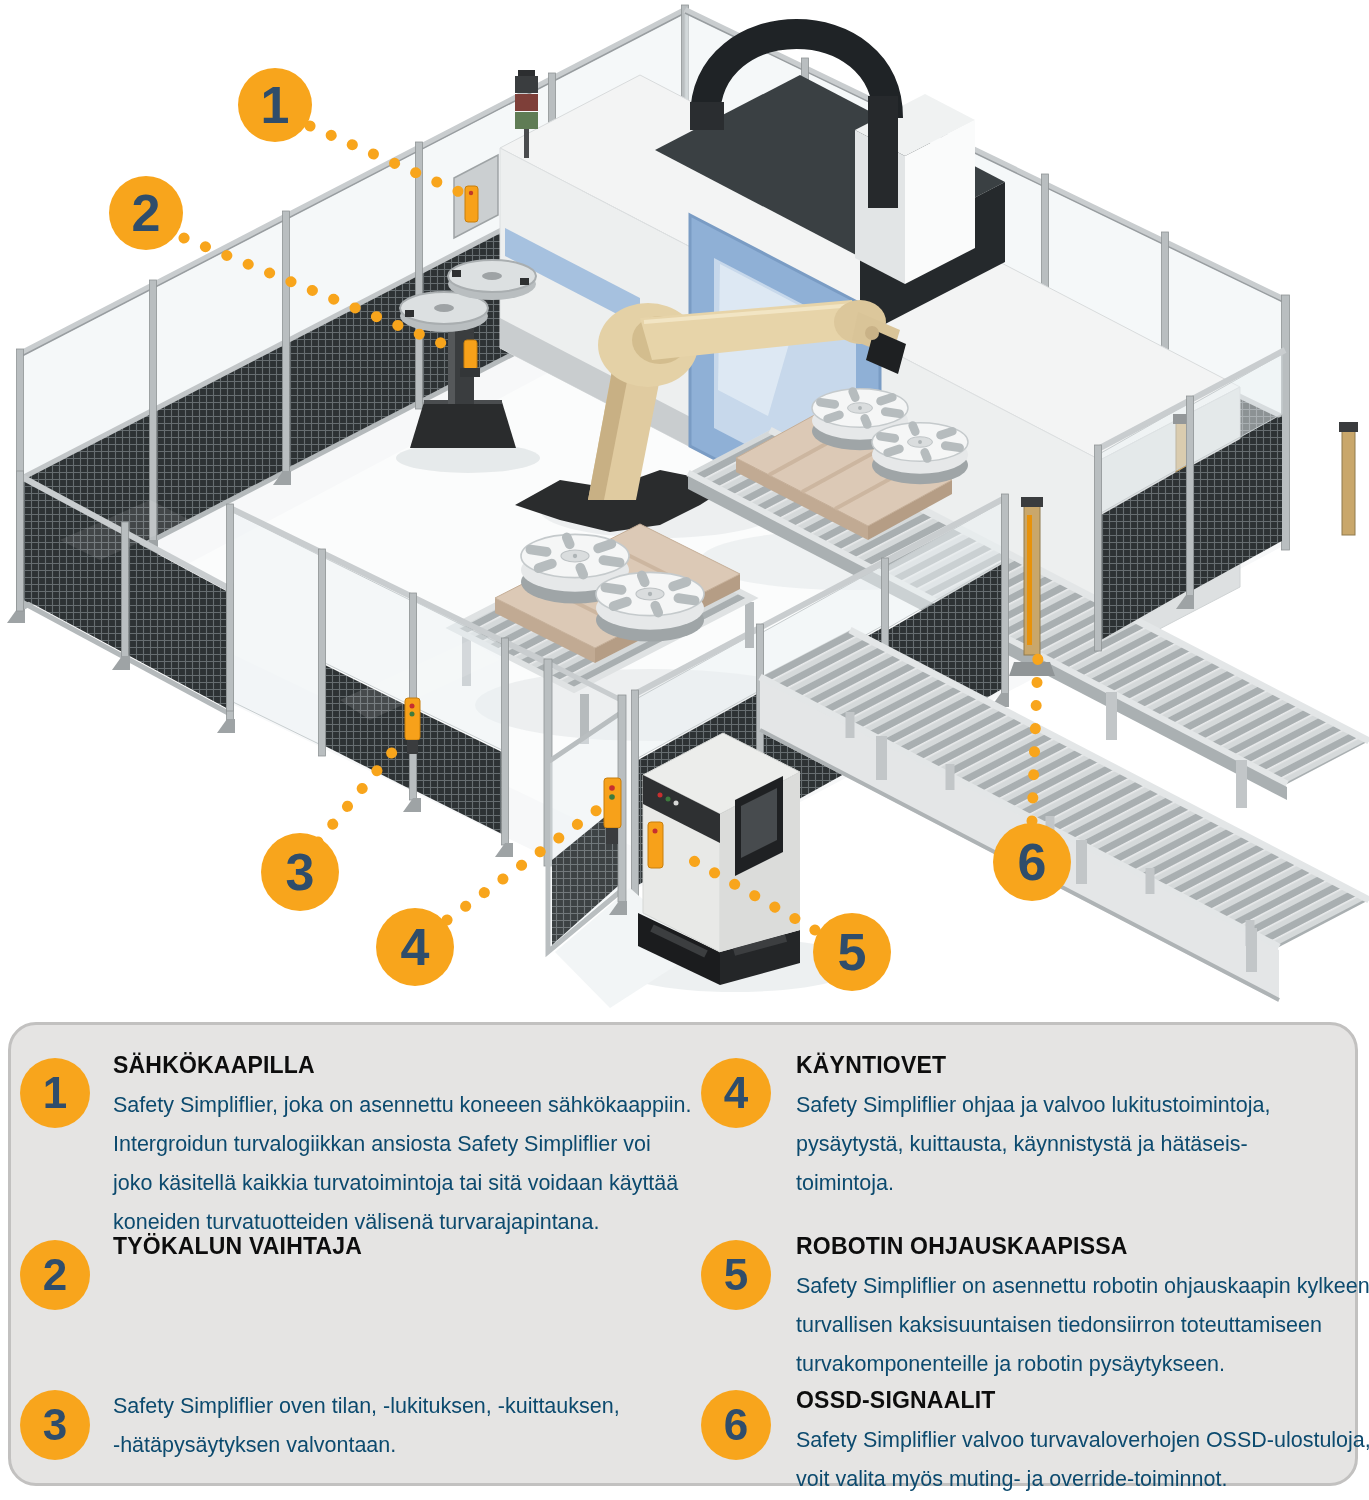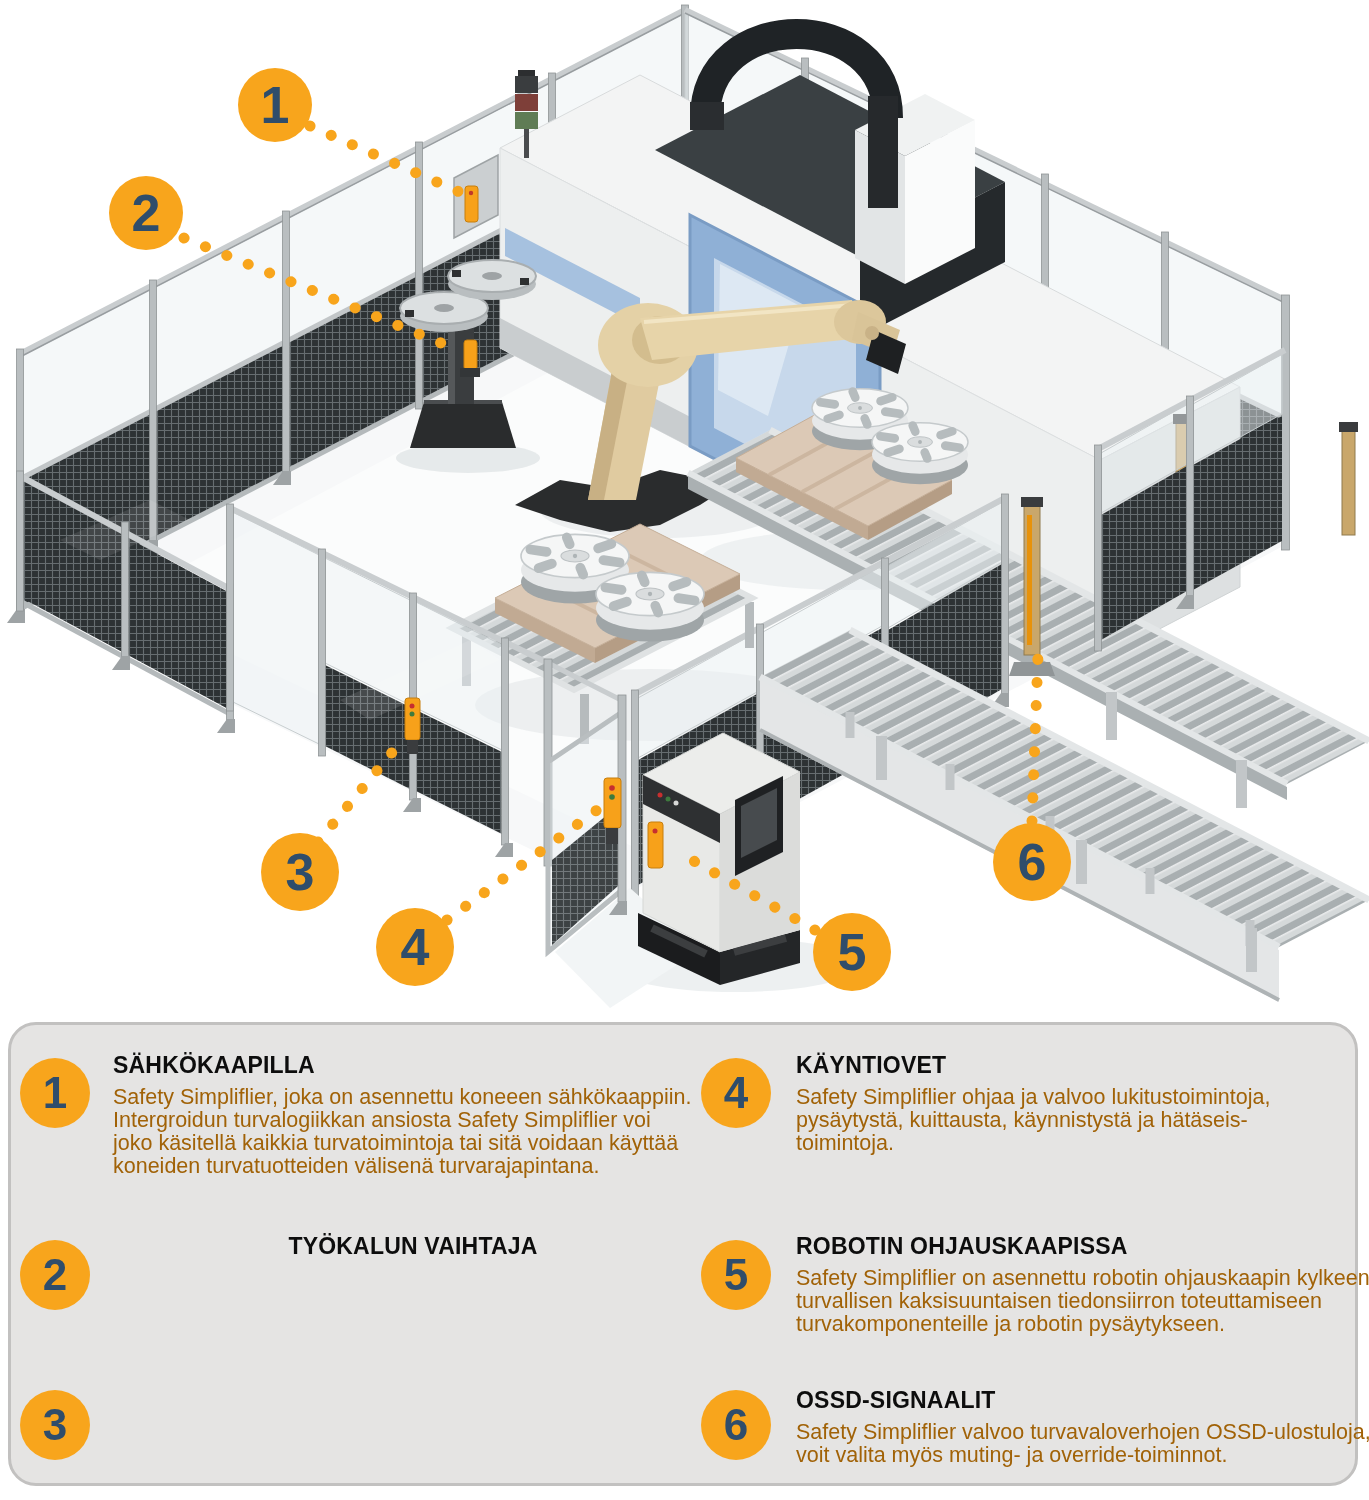--- a/index.html
+++ b/index.html
@@ -11,21 +11,21 @@
   .page{position:relative;width:1369px;height:1500px;background:#fff;overflow:hidden;
         font-family:"Liberation Sans", sans-serif;}
   .scene{position:absolute;left:0;top:0;}
   .legend-panel{position:absolute;left:8px;top:1022px;width:1350px;height:464px;
         background:var(--panel);border:3px solid #C2C1C0;border-radius:28px;box-sizing:border-box;}
   .badge{position:absolute;width:70px;height:70px;border-radius:50%;background:var(--orange);
         color:var(--navy);display:flex;align-items:center;justify-content:center;
         font-size:44px;font-weight:bold;line-height:1;}
   .legend-text{position:absolute;width:600px;}
   .legend-text h3{margin:0 0 7px 0;font-size:23px;font-weight:bold;color:#0d0d0d;letter-spacing:0.2px;}
-  .legend-text p{margin:0;font-size:21.5px;line-height:23px;color:#a16207;white-space:pre-line;}
+  .legend-text p{margin:0;font-size:21.5px;line-height:39px;color:#0c4a6e;white-space:pre-line;}
   svg text.callout-num{font-family:"Liberation Sans", sans-serif;font-weight:bold;}
 </style>
 </head>
 <body>
 
 <div class="page">
 
 <svg class="scene" width="1369" height="1010" viewBox="0 0 1369 1010">
   <defs>
     <pattern id="mesh" width="7" height="7" patternUnits="userSpaceOnUse">
@@ -406,30 +406,32 @@
 Intergroidun turvalogiikkan ansiosta Safety Simpliflier voi
 joko käsitellä kaikkia turvatoimintoja tai sitä voidaan käyttää
 koneiden turvatuotteiden välisenä turvarajapintana.</p>
     </div>
   </div>
 
   <div>
     <div class="badge" style="left:9px;top:215px;">
       <span>2</span>
     </div>
-    <div class="legend-text" style="left:102px;top:208px;text-align:center;">
+    <div class="legend-text" style="left:102px;top:208px;">
       <h3>TYÖKALUN VAIHTAJA</h3>
     </div>
   </div>
 
   <div>
     <div class="badge" style="left:9px;top:365px;">
       <span>3</span>
     </div>
     <div class="legend-text" style="left:102px;top:362px;">
+      <p>Safety Simpliflier oven tilan, -lukituksen, -kuittauksen,
+-hätäpysäytyksen valvontaan.</p>
     </div>
   </div>
 
   <div>
     <div class="badge" style="left:690px;top:33px;">
       <span>4</span>
     </div>
     <div class="legend-text" style="left:785px;top:27px;">
       <h3>KÄYNTIOVET</h3>
       <p>Safety Simpliflier ohjaa ja valvoo lukitustoimintoja,

